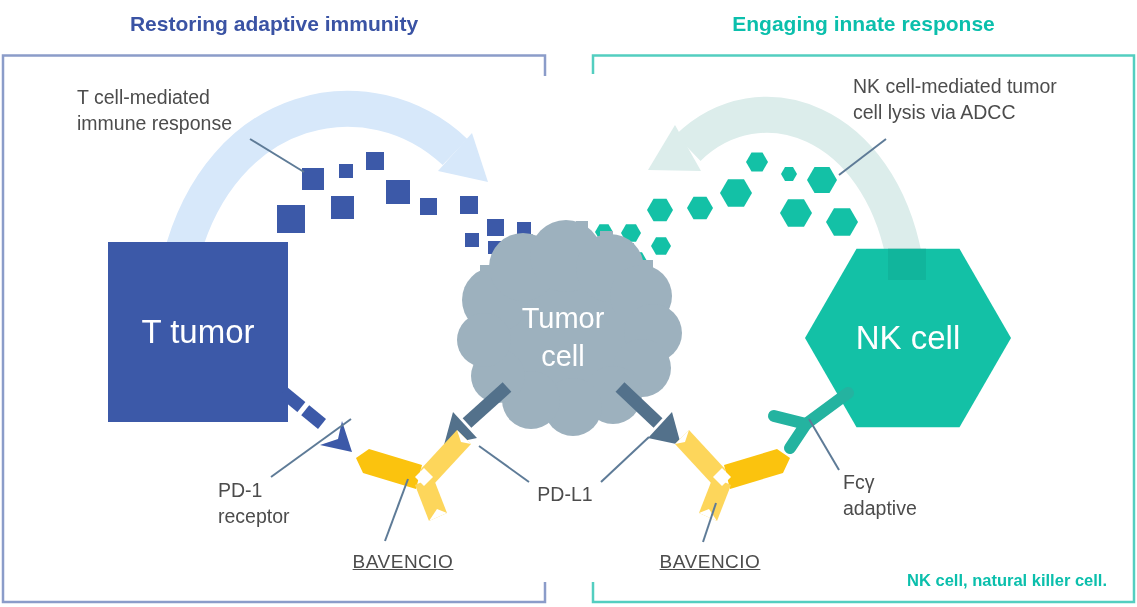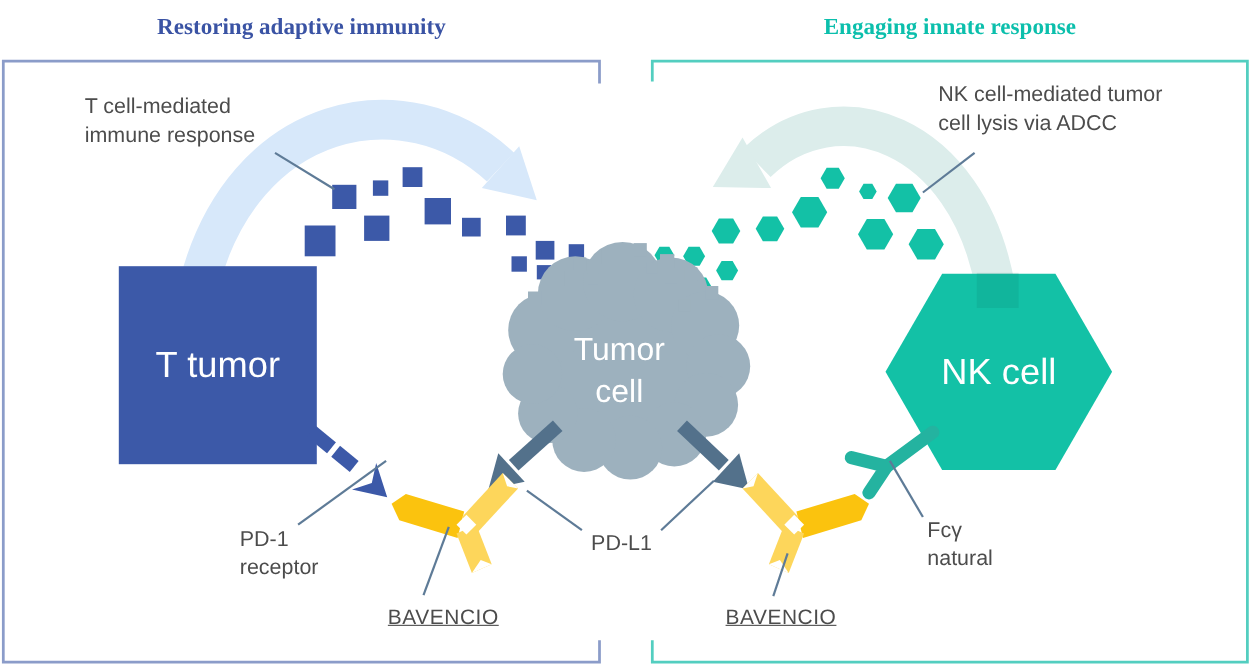--- a/index.html
+++ b/index.html
@@ -8,21 +8,21 @@
     --arcBlue:#D7E8FA; --arcTeal:#DCEDEB; --tumorGray:#9DB1BE; --slate:#53718B;
     --yellowDark:#FBC30E; --yellowLight:#FDD65B; --leader:#5E7B97; --labelGray:#4C4C4C; --white:#FFFFFF;
   }
   html,body{margin:0;padding:0;background:#fff;}
   #stage{
     position:relative;width:1137px;height:607px;background:#fff;overflow:hidden;
     font-family:"Liberation Sans", sans-serif;
   }
   #stage svg{position:absolute;left:0;top:0;}
   .txt{position:absolute;white-space:pre-line;}
-  .panel-title{font-size:21px;font-weight:bold;text-align:center;font-family:Liberation Serif, serif;}
+  .panel-title{font-size:21px;font-weight:bold;text-align:center;}
   .panel-title.blue{color:var(--titleBlue);}
   .panel-title.teal{color:var(--titleTeal);}
   .annotation{font-size:19.5px;line-height:26px;color:var(--labelGray);}
   .centered{text-align:center;}
   .cell-label{color:var(--white);display:flex;align-items:center;justify-content:center;text-align:center;}
   .drug-label{font-size:19px;letter-spacing:.5px;color:var(--labelGray);text-align:center;text-decoration:underline;}
   .footnote{font-size:16.5px;font-weight:bold;color:var(--titleTeal);}
 </style>
 </head>
 <body>
@@ -168,18 +168,19 @@
 
   <div class="txt cell-label" style="left:108px;top:242px;width:180px;height:180px;font-size:33px;">T tumor</div>
   <div class="txt cell-label" style="left:483px;top:294px;width:160px;height:86px;font-size:29px;line-height:38px;">Tumor
 cell</div>
   <div class="txt cell-label" style="left:806px;top:246px;width:204px;height:184px;font-size:33px;">NK cell</div>
 
   <div class="txt annotation" style="left:218px;top:477px;">PD-1
 receptor</div>
   <div class="txt annotation centered" style="left:505px;top:481px;width:120px;">PD-L1</div>
   <div class="txt annotation" style="left:843px;top:469px;">Fcγ
-natural</div>
+adaptive</div>
 
   <div class="txt drug-label" style="left:343px;top:551px;width:120px;">BAVENCIO</div>
   <div class="txt drug-label" style="left:650px;top:551px;width:120px;">BAVENCIO</div>
 
+  <div class="txt footnote" style="right:30px;top:571px;">NK cell, natural killer cell.</div>
 </div>
 
 </body></html>

